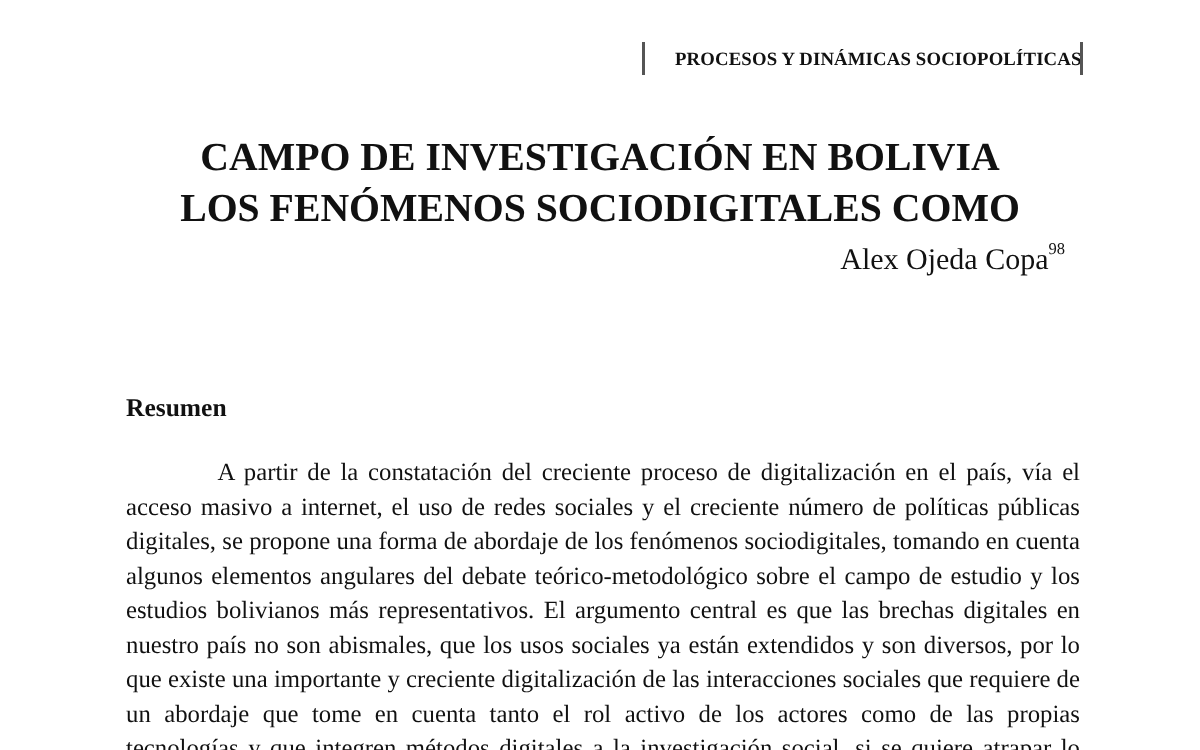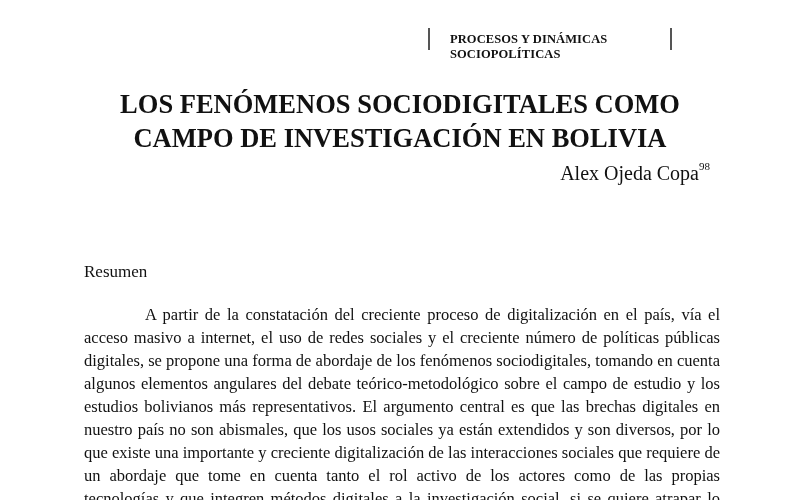--- a/index.html
+++ b/index.html
@@ -1,40 +1,40 @@
 <!DOCTYPE html>
 <html><head>
 <meta charset="utf-8">
 <style>
   html, body { margin:0; padding:0; }
   body { width:800px; height:500px; overflow:hidden; background:#ffffff; position:relative;
          font-family:"Liberation Serif","DejaVu Serif",serif; color:#111; }
-  .header { position:absolute; top:28px; left:428px; width:244px; height:24px; }
+  .header { position:absolute; top:28px; left:428px; width:294px; height:24px; }
   .header .bar-left { position:absolute; left:0; top:0; width:2px; height:22px; background:#555; }
   .header .bar-right { position:absolute; right:0; top:0; width:2px; height:22px; background:#555; }
   .header .label { position:absolute; left:22px; top:4px; font-size:12.5px; font-weight:bold; letter-spacing:0.1px; }
   .title { position:absolute; top:87px; left:0; width:800px; text-align:center; font-size:26.5px; font-weight:bold; line-height:34px; }
   .author { position:absolute; top:162px; right:90px; font-size:20px; }
   .author sup { font-size:11px; vertical-align:top; position:relative; top:-2px; }
-  .section-head { position:absolute; top:262px; left:84px; font-size:17px; font-weight:normal; }
+  .section-head { position:absolute; top:262px; left:84px; font-size:17px; font-weight:bold; }
   .abstract { position:absolute; top:303px; left:84px; width:636px; font-size:16.5px; line-height:23px; text-align:justify; }
   .abstract p { margin:0; text-indent:61px; }
 </style>
 </head>
 <body>
 
 <div class="header">
   <div class="bar-left"></div>
   <span class="label">PROCESOS Y DINÁMICAS SOCIOPOLÍTICAS</span>
   <div class="bar-right"></div>
 </div>
 
 <div class="title">
+  <div>CAMPO DE INVESTIGACIÓN EN BOLIVIA</div>
   <div>LOS FENÓMENOS SOCIODIGITALES COMO</div>
-  <div>CAMPO DE INVESTIGACIÓN EN BOLIVIA</div>
 </div>
 
 <div class="author">
   <span>Alex Ojeda Copa</span><sup>98</sup>
 </div>
 
 <div class="section-head">Resumen</div>
 
 <div class="abstract">
   <p>A partir de la constatación del creciente proceso de digitalización en el país, vía el acceso masivo a internet, el uso de redes sociales y el creciente número de políticas públicas digitales, se propone una forma de abordaje de los fenómenos sociodigitales, tomando en cuenta algunos elementos angulares del debate teórico-metodológico sobre el campo de estudio y los estudios bolivianos más representativos. El argumento central es que las brechas digitales en nuestro país no son abismales, que los usos sociales ya están extendidos y son diversos, por lo que existe una importante y creciente digitalización de las interacciones sociales que requiere de un abordaje que tome en cuenta tanto el rol activo de los actores como de las propias tecnologías y que integren métodos digitales a la investigación social, si se quiere atrapar lo “nativo” del mundo sociodigital.</p>

